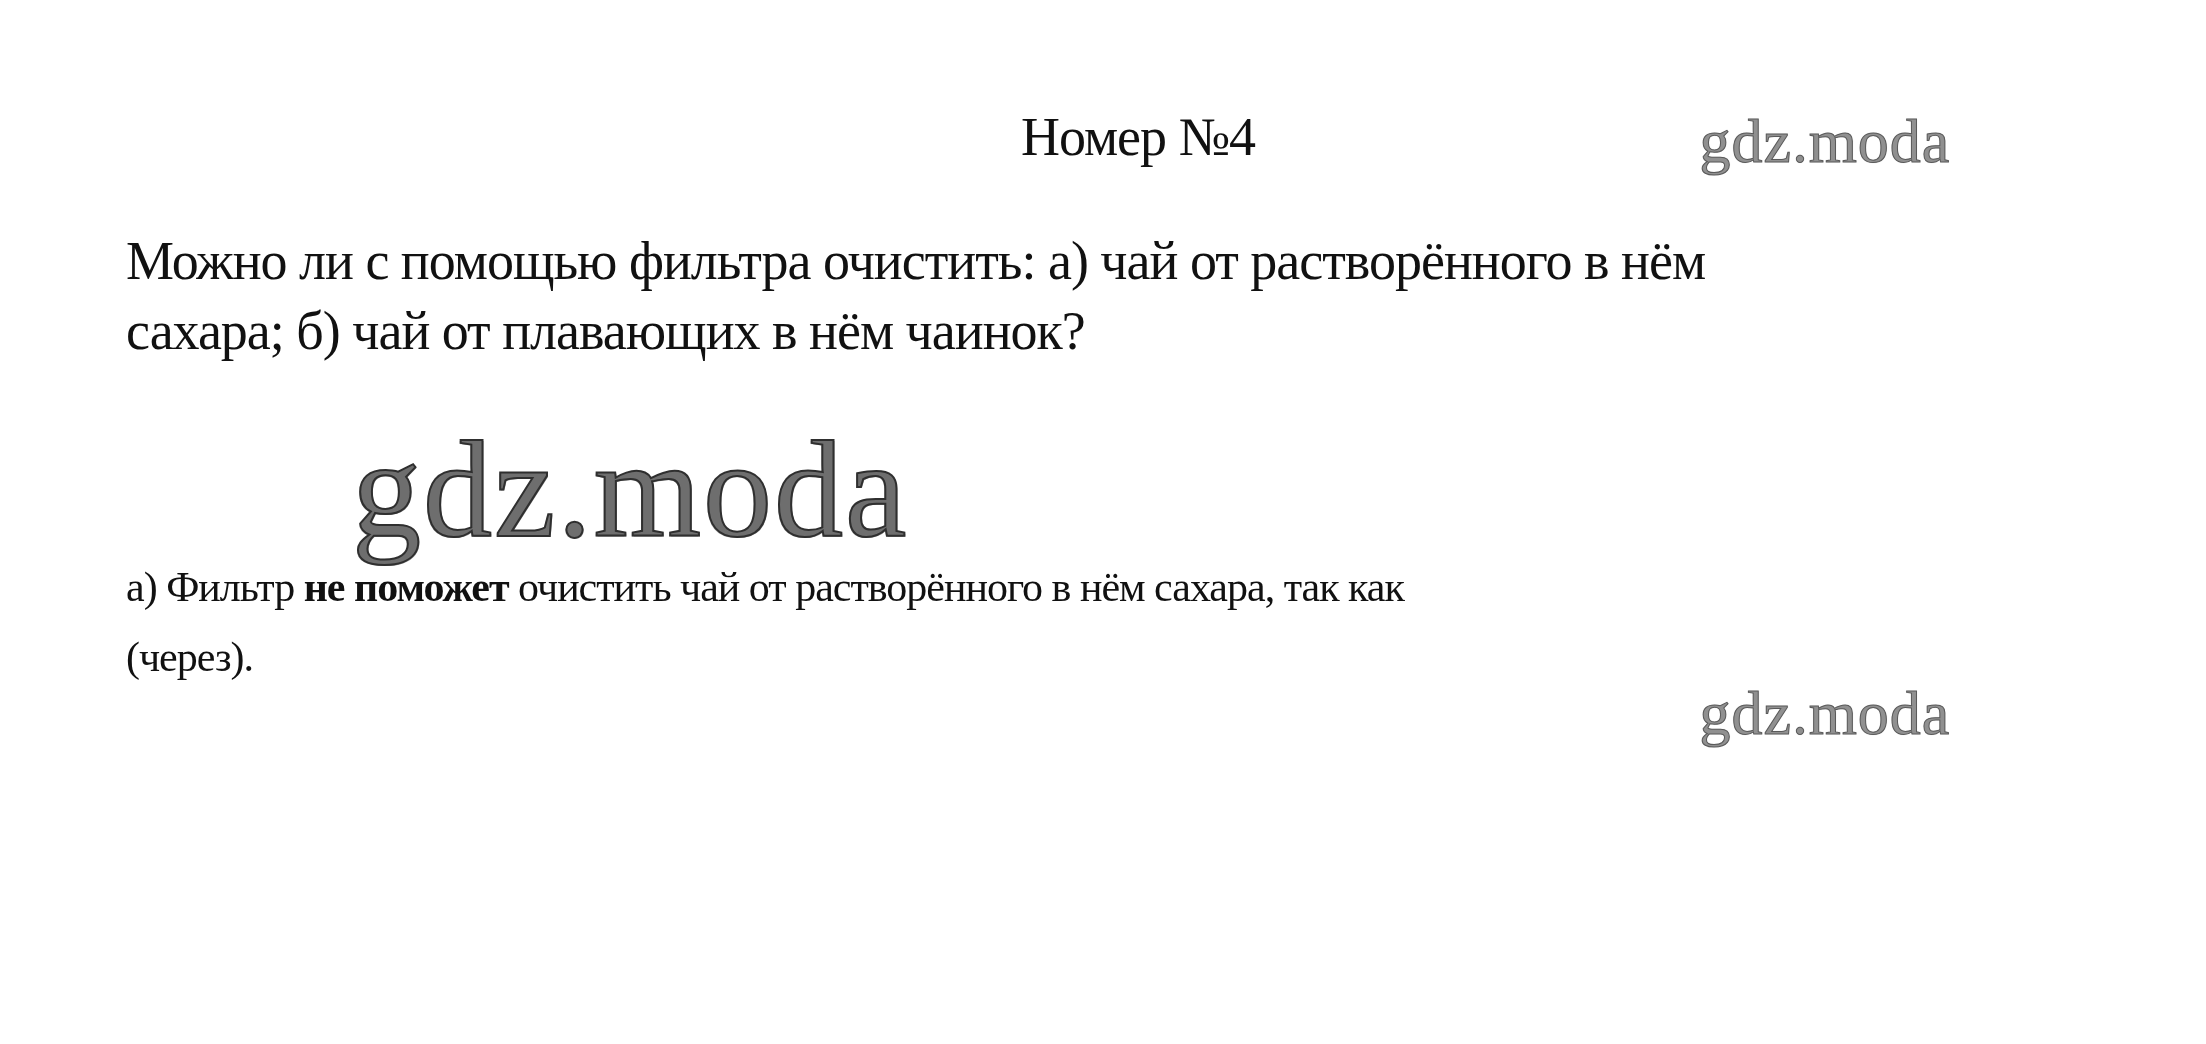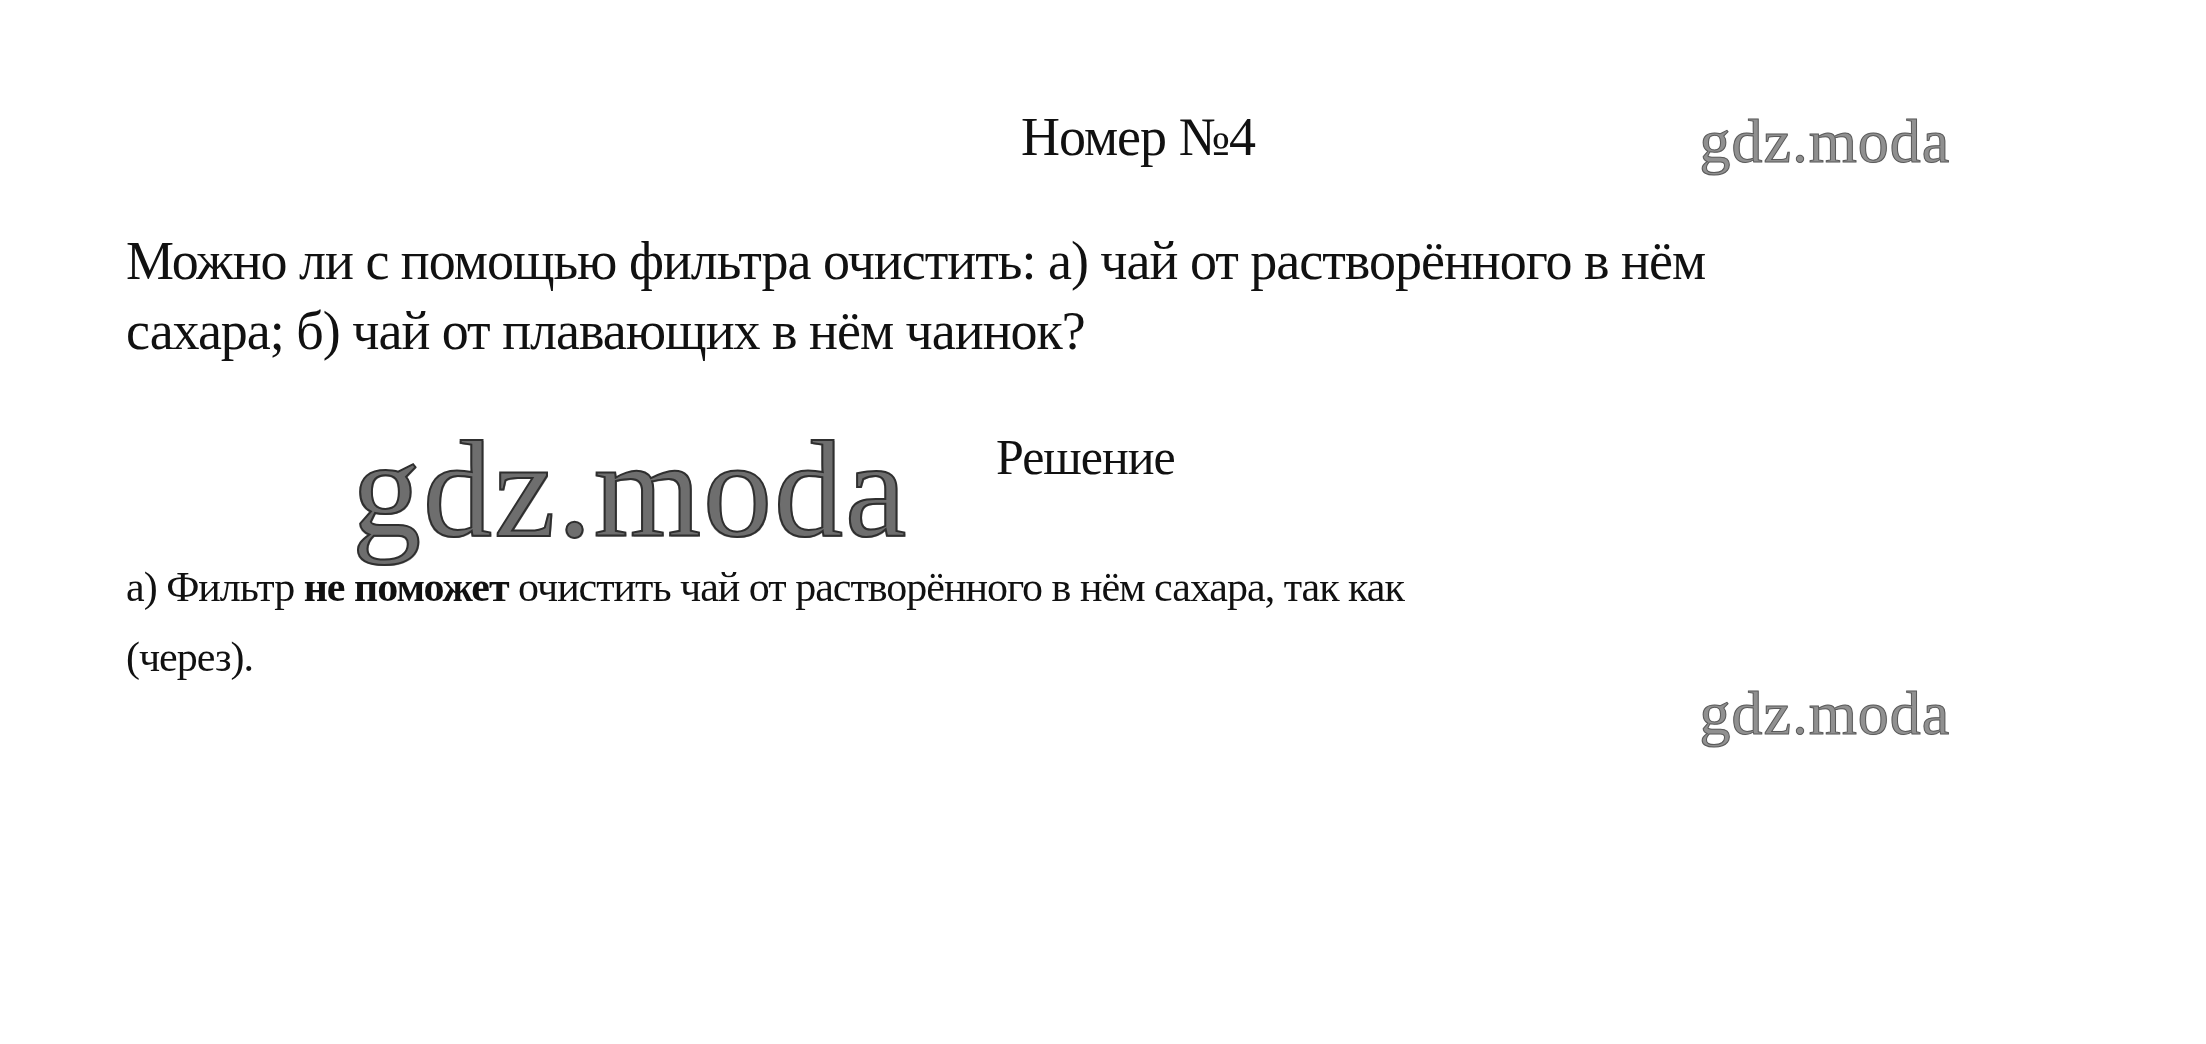--- a/index.html
+++ b/index.html
@@ -105,21 +105,20 @@
 
   <div class="watermark wm-small wm-top-right">gdz.moda</div>
 
   <div class="question-block">
     <div class="text-line">Можно ли с помощью фильтра очистить: а) чай от растворённого в нём</div>
     <div class="text-line">сахара; б) чай от плавающих в нём чаинок?</div>
   </div>
 
   <div class="watermark wm-center">gdz.moda</div>
 
-  <div class="solution-heading">Решение</div>
 
   <div class="answer-block">
     <div class="text-line">
       <span>а) Фильтр </span><span class="bold-inline">не поможет</span><span> очистить чай от растворённого в нём сахара, так как</span>
     </div>
     <div class="text-line">(через).</div>
   </div>
 
   <div class="watermark wm-small wm-mid-right">gdz.moda</div>
 

